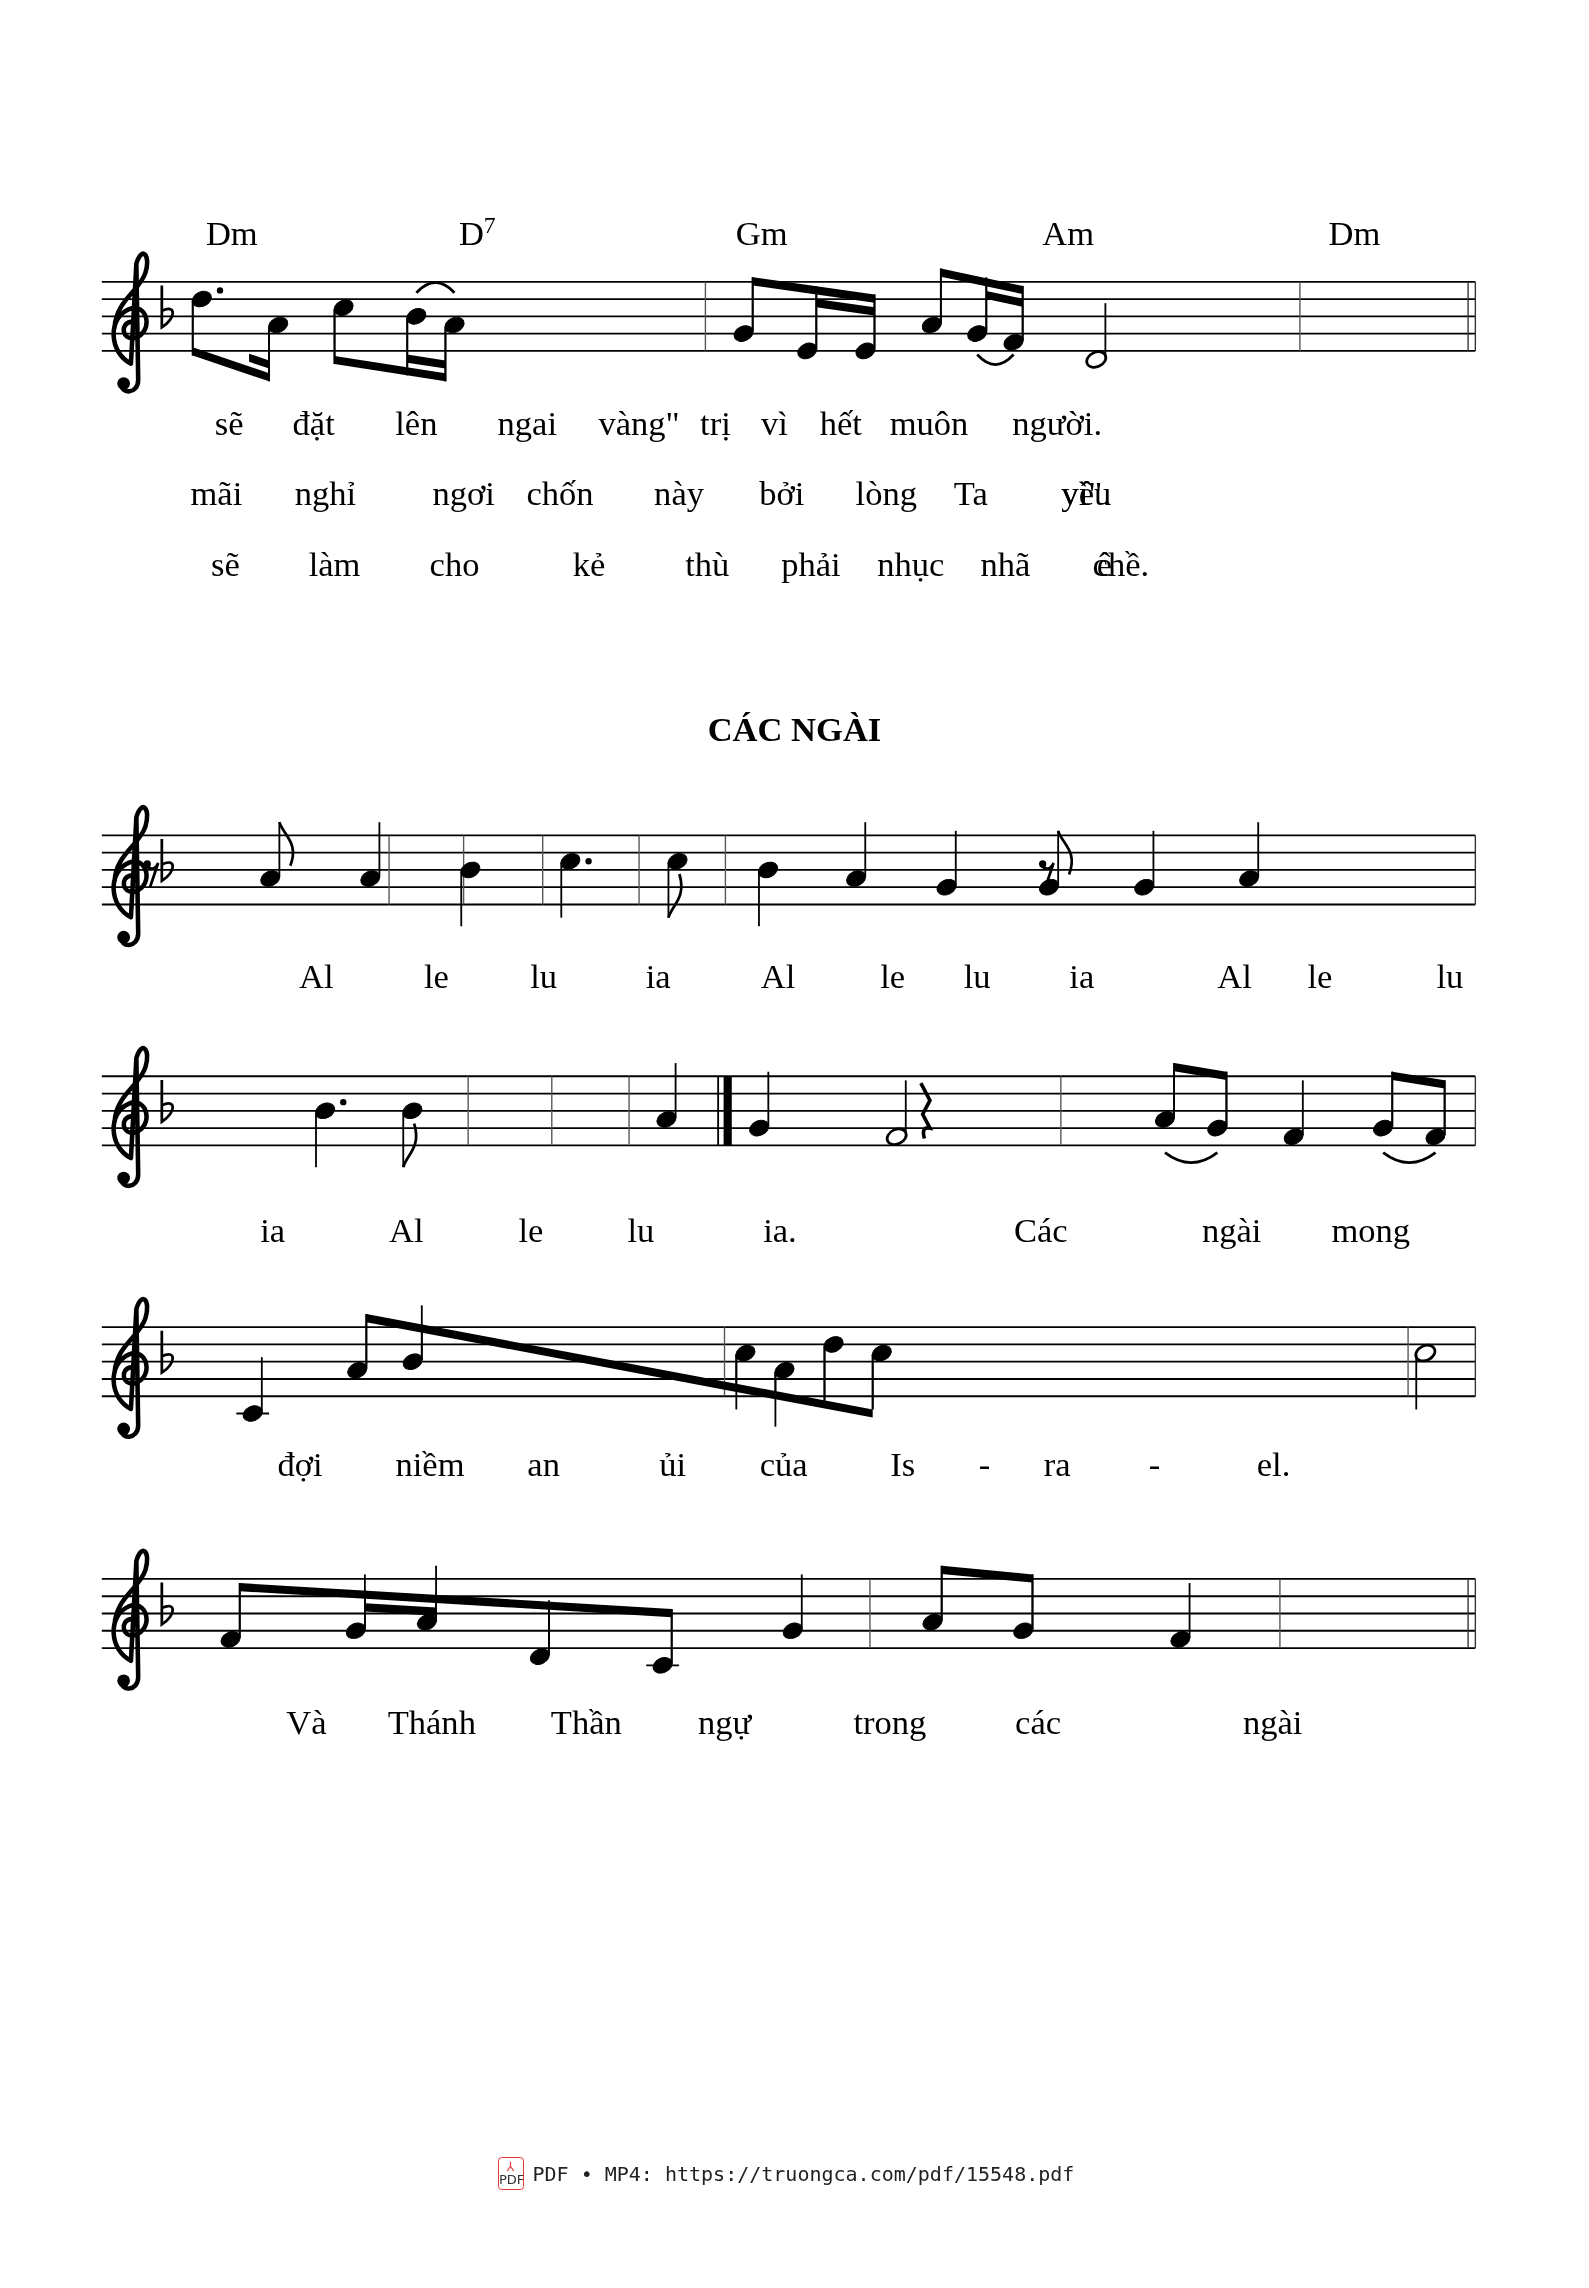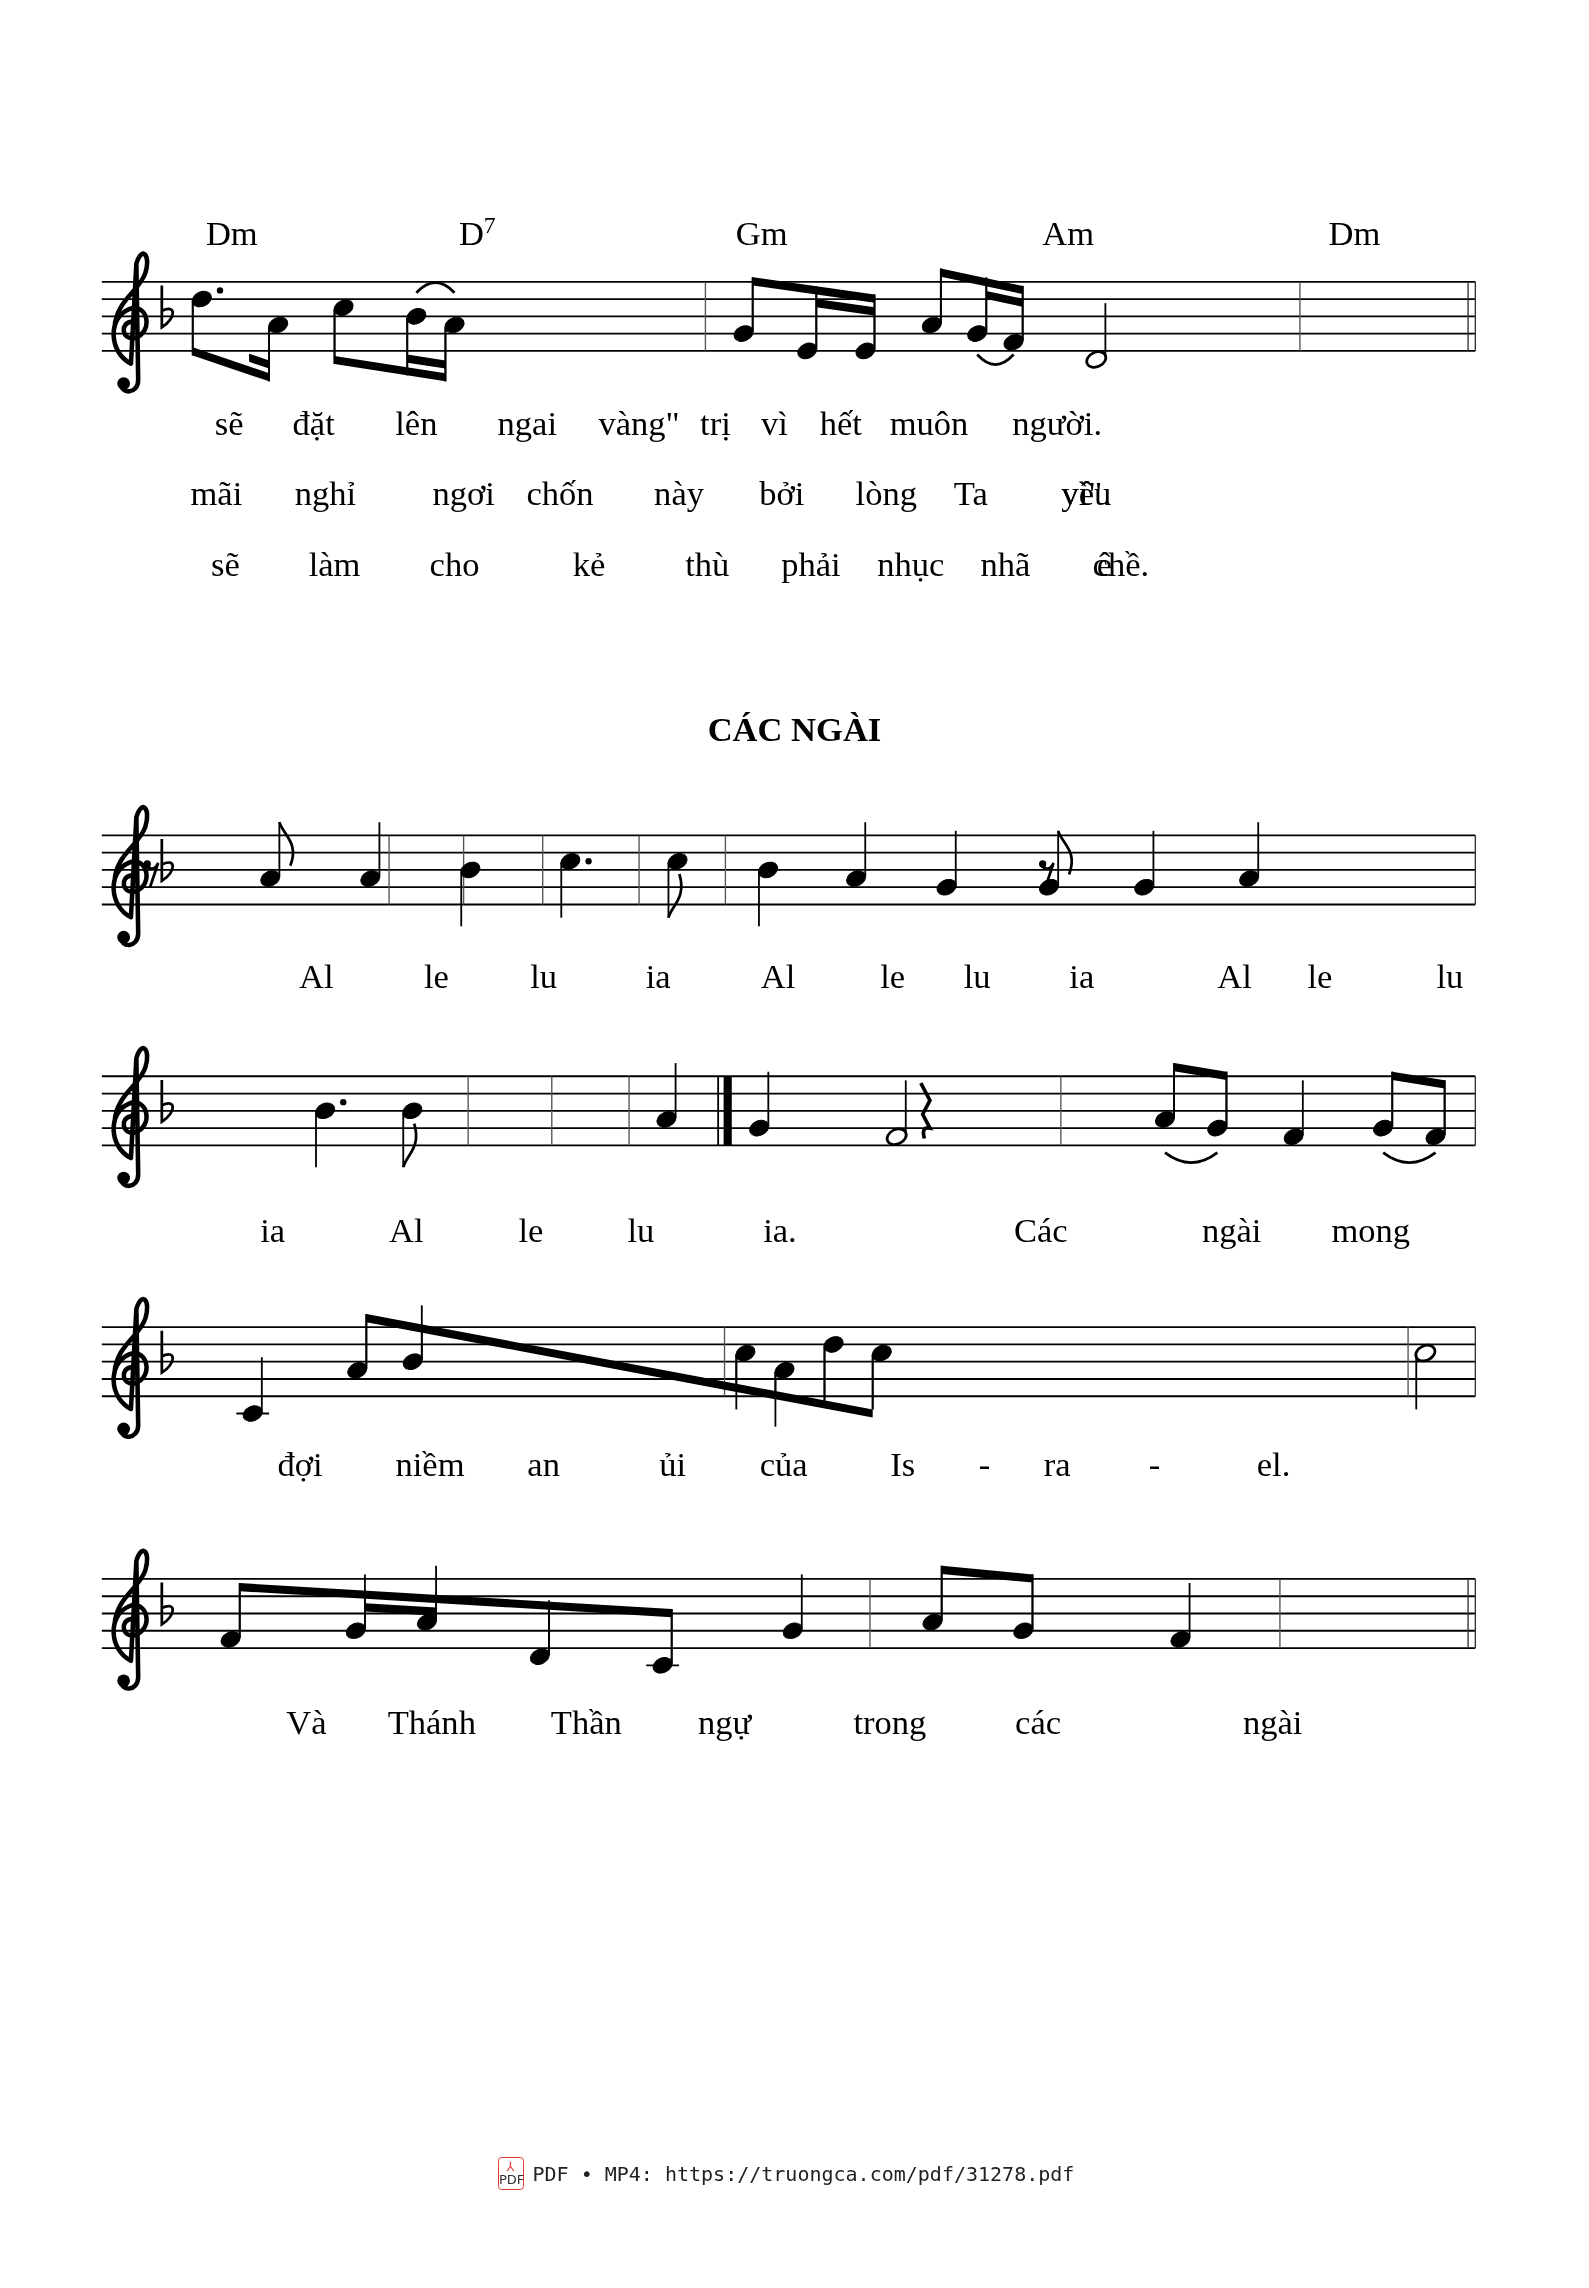--- a/index.html
+++ b/index.html
@@ -363,15 +363,15 @@
       <text x="1142" y="1908" class="lyric" text-anchor="middle">các</text>
       <text x="1400" y="1908" class="lyric" text-anchor="middle">ngài</text>
     </g>
   </svg>
 
 <div class="footer">
   <div class="pdf-icon">
     <div class="sym">⅄</div>
     <div class="lbl">PDF</div>
   </div>
-  <span>PDF • MP4: https://truongca.com/pdf/31278.pdf</span>
+  <span>PDF • MP4: https://truongca.com/pdf/15548.pdf</span>
 </div>
 
 
 </body></html>

